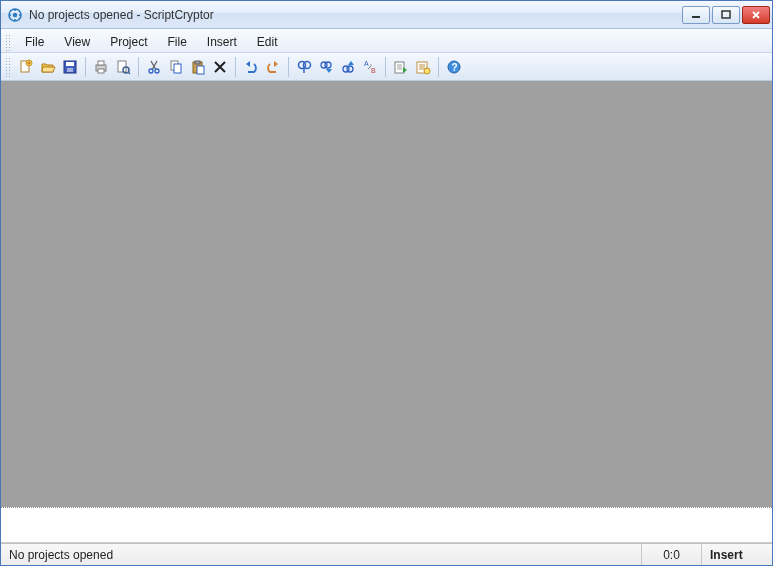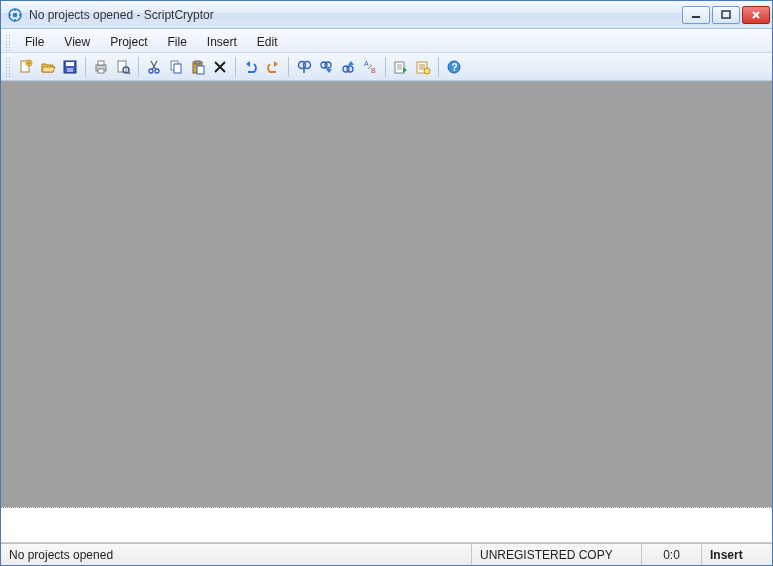--- a/index.html
+++ b/index.html
@@ -310,18 +310,17 @@
         </svg>
     </div>
   </div>
 
   <div class="workspace"></div>
 
   <div class="output-panel"></div>
 
   <div class="statusbar">
     <div class="status-cell main">No projects opened</div>
-    <div class="status-cell reg">UNREGISTERED COPY</div>
     <div class="status-cell pos">0:0</div>
     <div class="status-cell ins">Insert</div>
   </div>
 
 </div>
 
 </body></html>

